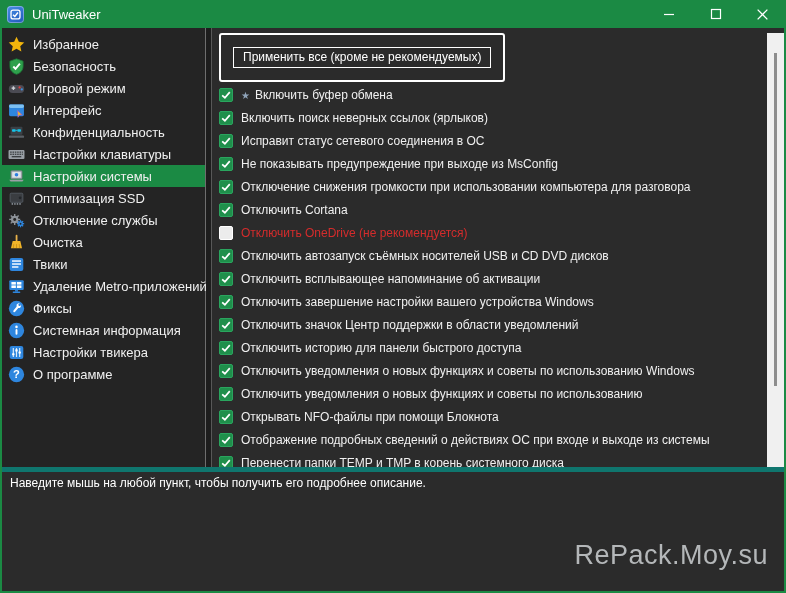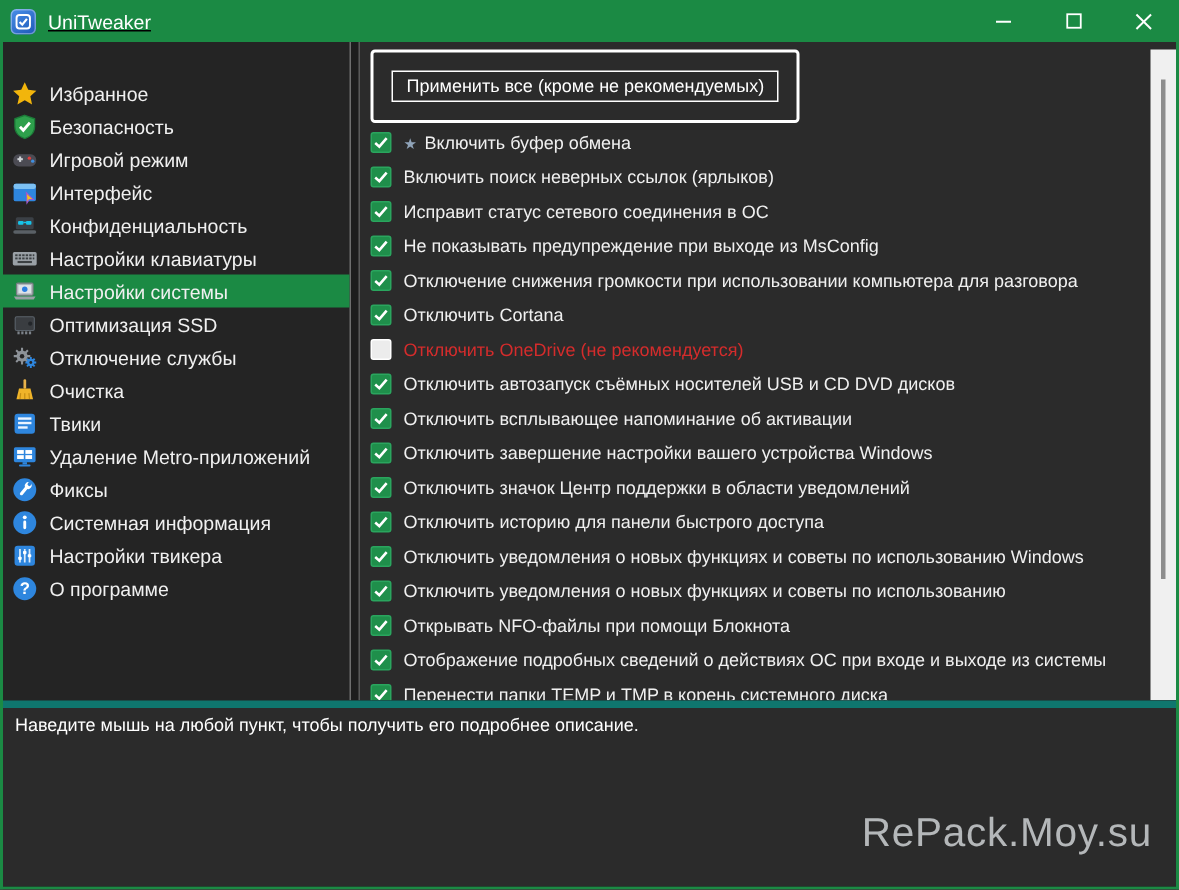--- a/index.html
+++ b/index.html
@@ -25,40 +25,39 @@
     border-right:2px solid var(--green);
     border-bottom:2px solid var(--green);
     overflow:hidden;
   }
 
   
   .titlebar{
     height:28px; background:var(--green);
     display:flex; align-items:center; padding-left:7px;
     margin:0 -2px; 
-    text-decoration:underline;
   }
   .app-icon{
     width:17px; height:17px; border-radius:4px;
     background:linear-gradient(145deg,#4a8fe8,#1d58b8);
     display:flex; align-items:center; justify-content:center;
     box-shadow:inset 0 0 0 1px rgba(255,255,255,.35);
   }
   .title-text{ color:#fff; font-size:13px; margin-left:8px; }
   .controls{ margin-left:auto; display:flex; height:100%; }
   .ctrl{ width:47px; height:100%; display:flex; align-items:center; justify-content:center; cursor:default; }
 
   
   .body{
     display:flex; height:439px; background:var(--gap-bg); overflow:hidden;
   }
   .sidebar{
-    width:232px; background:var(--sidebar-bg);
+    width:204px; background:var(--sidebar-bg);
     border-right:1px solid #6e6e6e;
-    padding-top:23px; flex:none;
+    padding-top:5px; flex:none;
   }
   .side-item{
     height:22px; display:flex; align-items:center; padding-left:6px;
     color:var(--text); font-size:13px; white-space:nowrap;
   }
   .side-item.selected{ background:var(--green); }
   .side-icon{ width:17px; height:17px; flex:none; display:flex; }
   .side-icon svg{ width:17px; height:17px; }
   .side-label{ margin-left:8px; }
 

